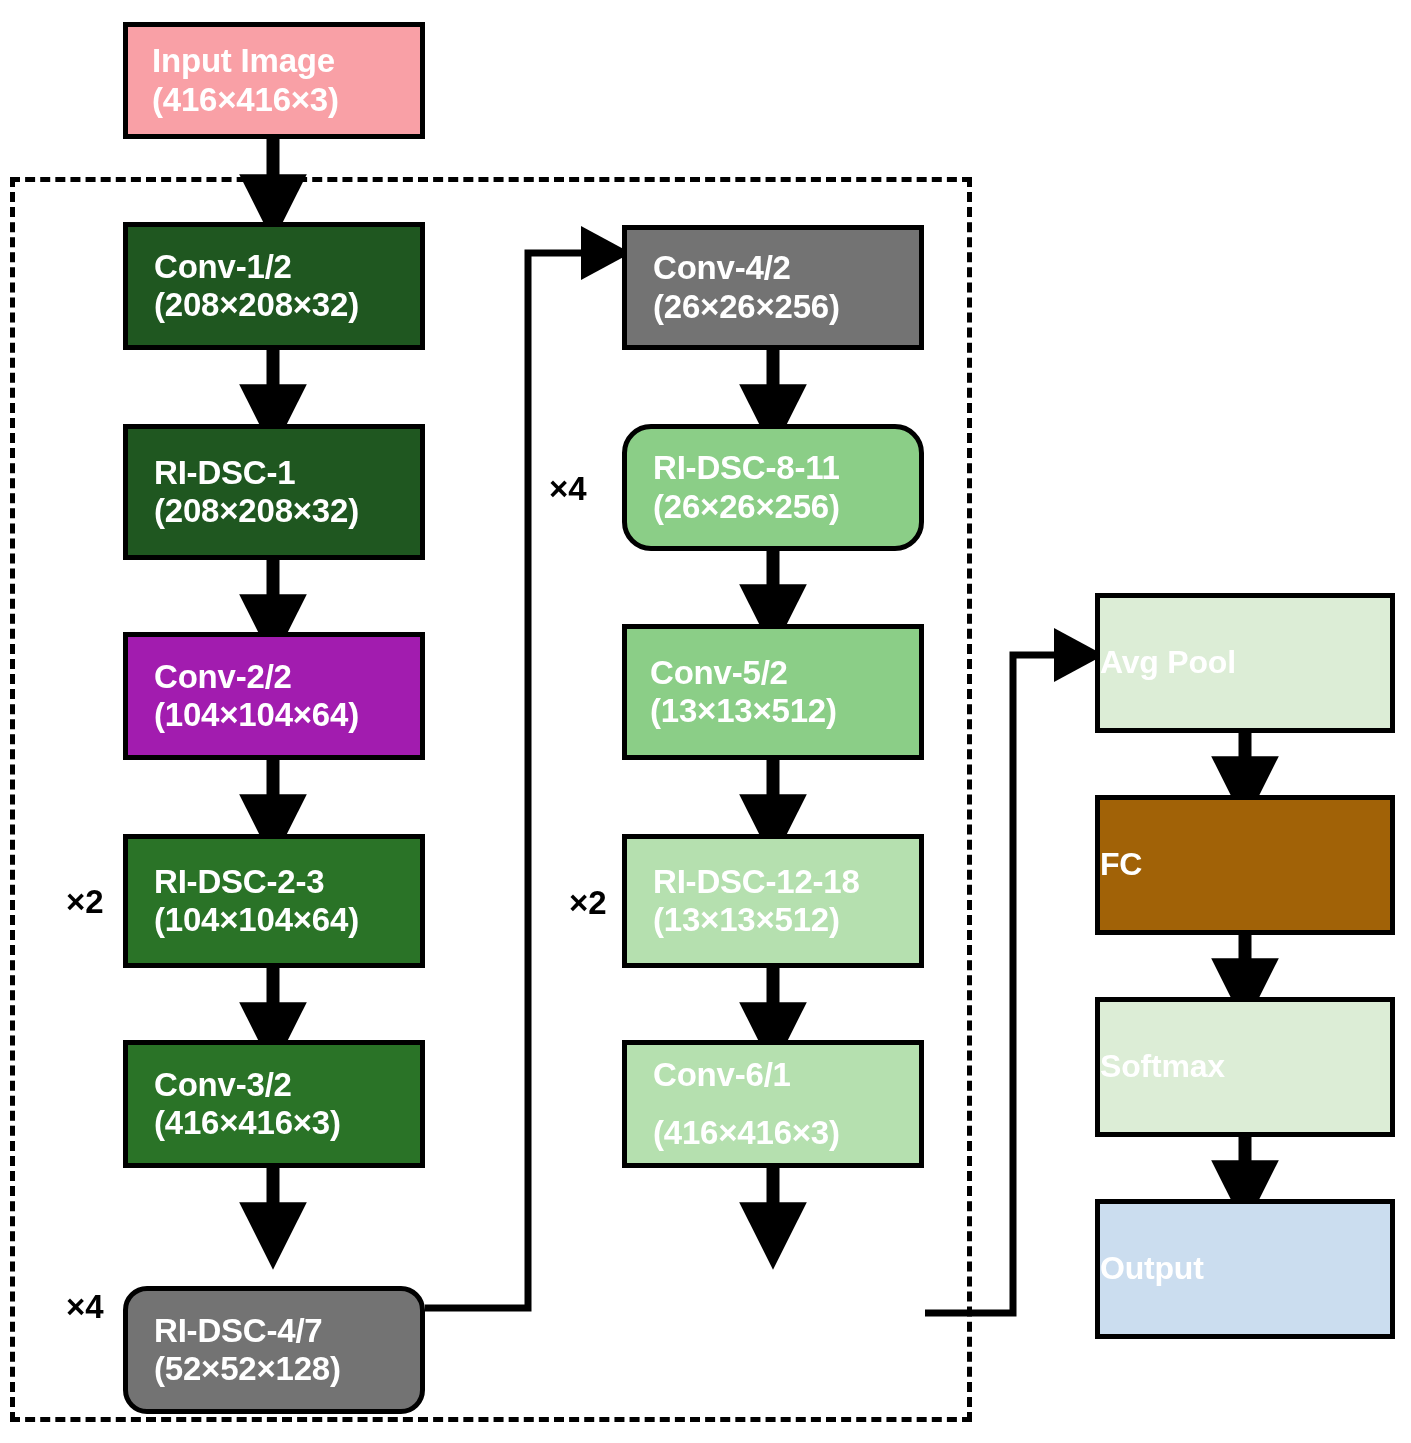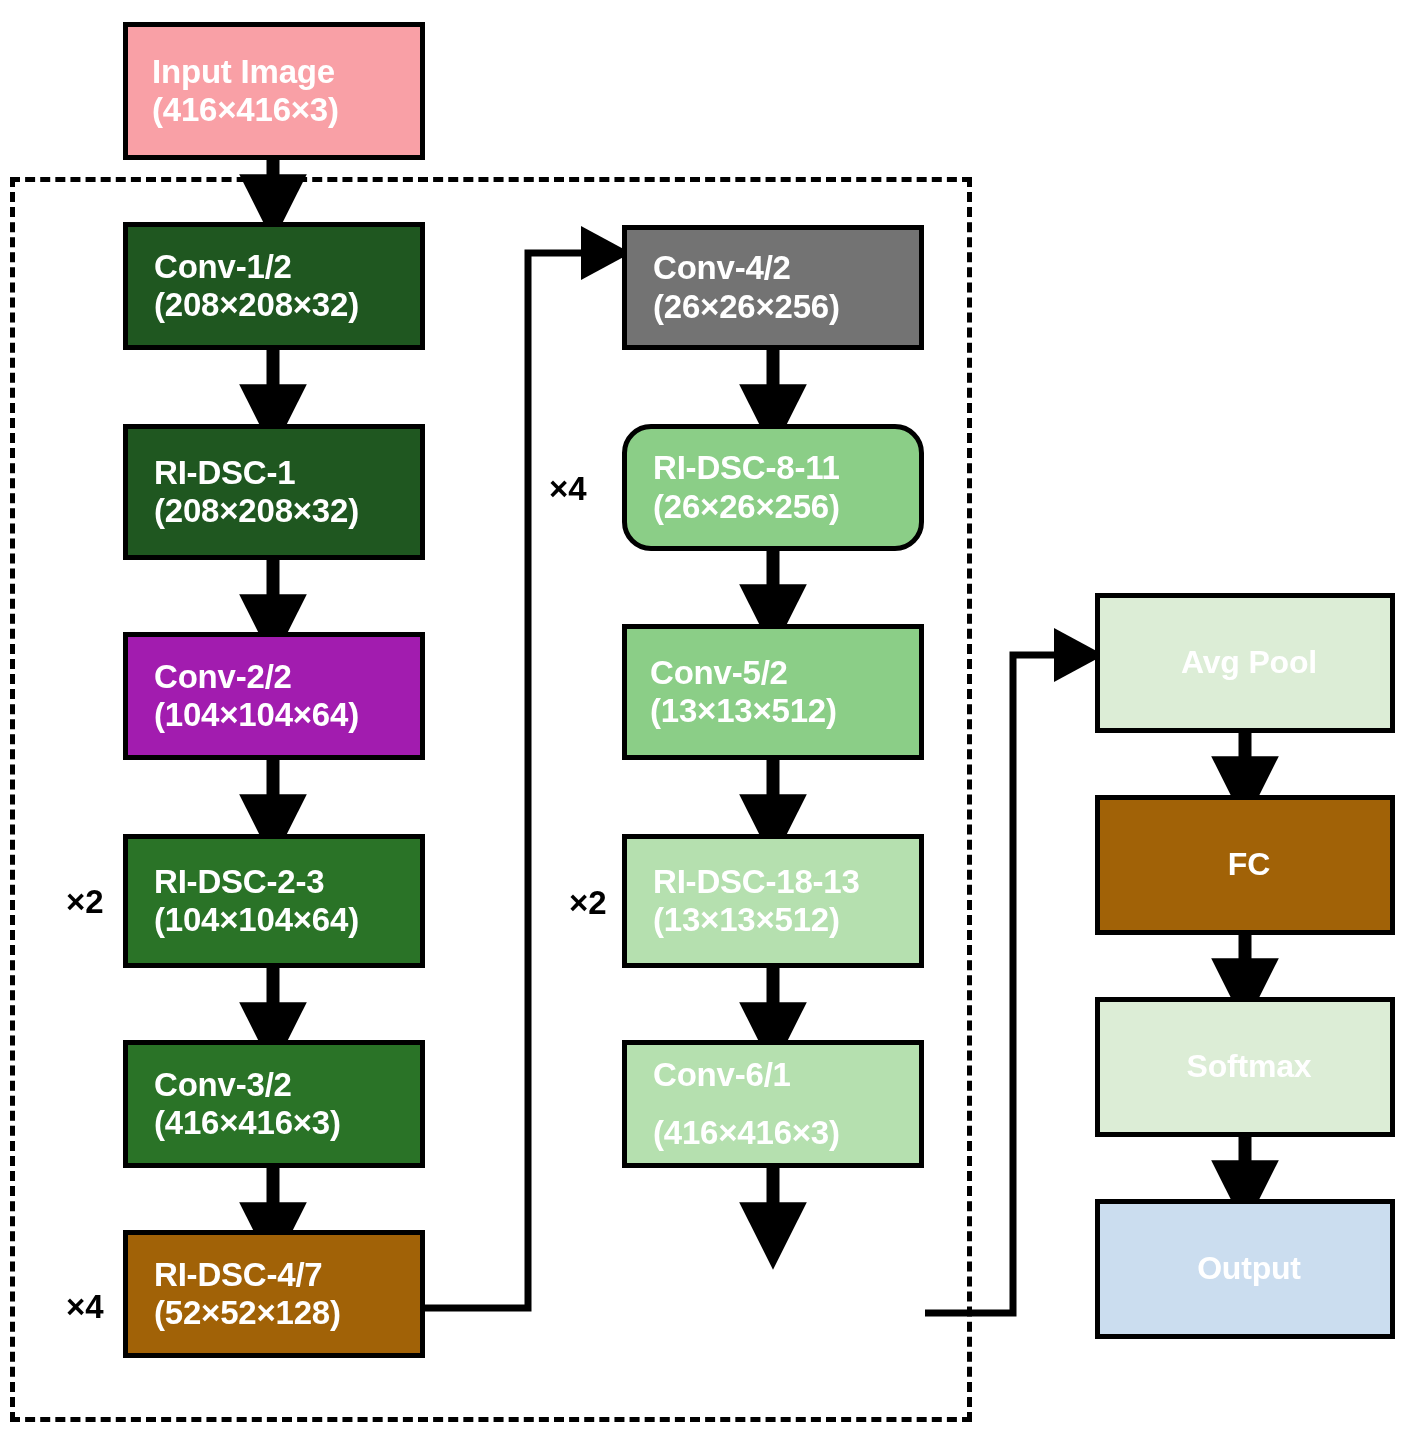--- a/index.html
+++ b/index.html
@@ -31,22 +31,21 @@
   }
   .node .ln {
     display: block;
     white-space: nowrap;
   }
   .node.left-text {
     align-items: flex-start;
     padding-left: 26px;
   }
   .node.center-text {
-    align-items: center;
-    padding-left: 8px;
+    padding-left: 0;
   }
   .f36 { font-size: 33px; }
   .f34 { font-size: 32px; }
   .group-box {
     position: absolute;
     box-sizing: border-box;
     border: 5px dashed #000000;
     background: transparent;
   }
   .mult {
@@ -103,21 +102,21 @@
       <line x1="1245" y1="733" x2="1245" y2="790"></line>
       <line x1="1245" y1="935" x2="1245" y2="992"></line>
       <line x1="1245" y1="1137" x2="1245" y2="1194"></line>
     </g>
 
     <path d="M425,1308 L528,1308 L528,253 L617,253" stroke="#000000" stroke-width="7" fill="none" marker-end="url(#ah)"></path>
 
     <path d="M925,1313 L1013,1313 L1013,655 L1090,655" stroke="#000000" stroke-width="7" fill="none" marker-end="url(#ah)"></path>
   </svg>
 
-  <div class="node left-text f36" style="left:123px; top:22px; width:302px; height:138px; background:#F9A0A6;padding-left:24px;">
+  <div class="node left-text f36" style="left:123px; top:22px; width:302px; height:117px; background:#F9A0A6;padding-left:24px;">
     <span class="ln">Input Image</span>
     <span class="ln">(416×416×3)</span>
   </div>
 
   <div class="node left-text f36" style="left:123px; top:222px; width:302px; height:128px; background:#1F5720;">
     <span class="ln">Conv-1/2</span>
     <span class="ln">(208×208×32)</span>
   </div>
 
   <div class="node left-text f36" style="left:123px; top:424px; width:302px; height:136px; background:#1F5720;">
@@ -133,42 +132,42 @@
   <div class="node left-text f36" style="left:123px; top:834px; width:302px; height:134px; background:#2A7327;">
     <span class="ln">RI-DSC-2-3</span>
     <span class="ln">(104×104×64)</span>
   </div>
 
   <div class="node left-text f36" style="left:123px; top:1040px; width:302px; height:128px; background:#2A7327;">
     <span class="ln">Conv-3/2</span>
     <span class="ln">(416×416×3)</span>
   </div>
 
-  <div class="node left-text f36" style="left:123px; top:1230px; width:302px; height:128px; background:#a16207;">
+  <div class="node left-text f36" style="left:123px; top:1286px; width:302px; height:128px; background:#737373;border-radius:24px;">
     <span class="ln">RI-DSC-4/7</span>
     <span class="ln">(52×52×128)</span>
   </div>
 
   <div class="node left-text f36" style="left:622px; top:225px; width:302px; height:125px; background:#737373;">
     <span class="ln">Conv-4/2</span>
     <span class="ln">(26×26×256)</span>
   </div>
 
   <div class="node left-text f36" style="left:622px; top:424px; width:302px; height:127px; background:#8BCE87;border-radius:29px;">
     <span class="ln">RI-DSC-8-11</span>
     <span class="ln">(26×26×256)</span>
   </div>
 
   <div class="node left-text f36" style="left:622px; top:624px; width:302px; height:136px; background:#8BCE87;padding-left:23px;">
     <span class="ln">Conv-5/2</span>
     <span class="ln">(13×13×512)</span>
   </div>
 
   <div class="node left-text f36" style="left:622px; top:834px; width:302px; height:134px; background:#B5E0AF;">
-    <span class="ln">RI-DSC-18-13</span>
+    <span class="ln">RI-DSC-12-18</span>
     <span class="ln">(13×13×512)</span>
   </div>
 
   <div class="node left-text f36" style="left:622px; top:1040px; width:302px; height:128px; background:#B5E0AF;gap:20px;">
     <span class="ln">Conv-6/1</span>
     <span class="ln">(416×416×3)</span>
   </div>
 
 
   <div class="node center-text f34" style="left:1095px; top:593px; width:300px; height:140px; background:#DCEDD6;">

